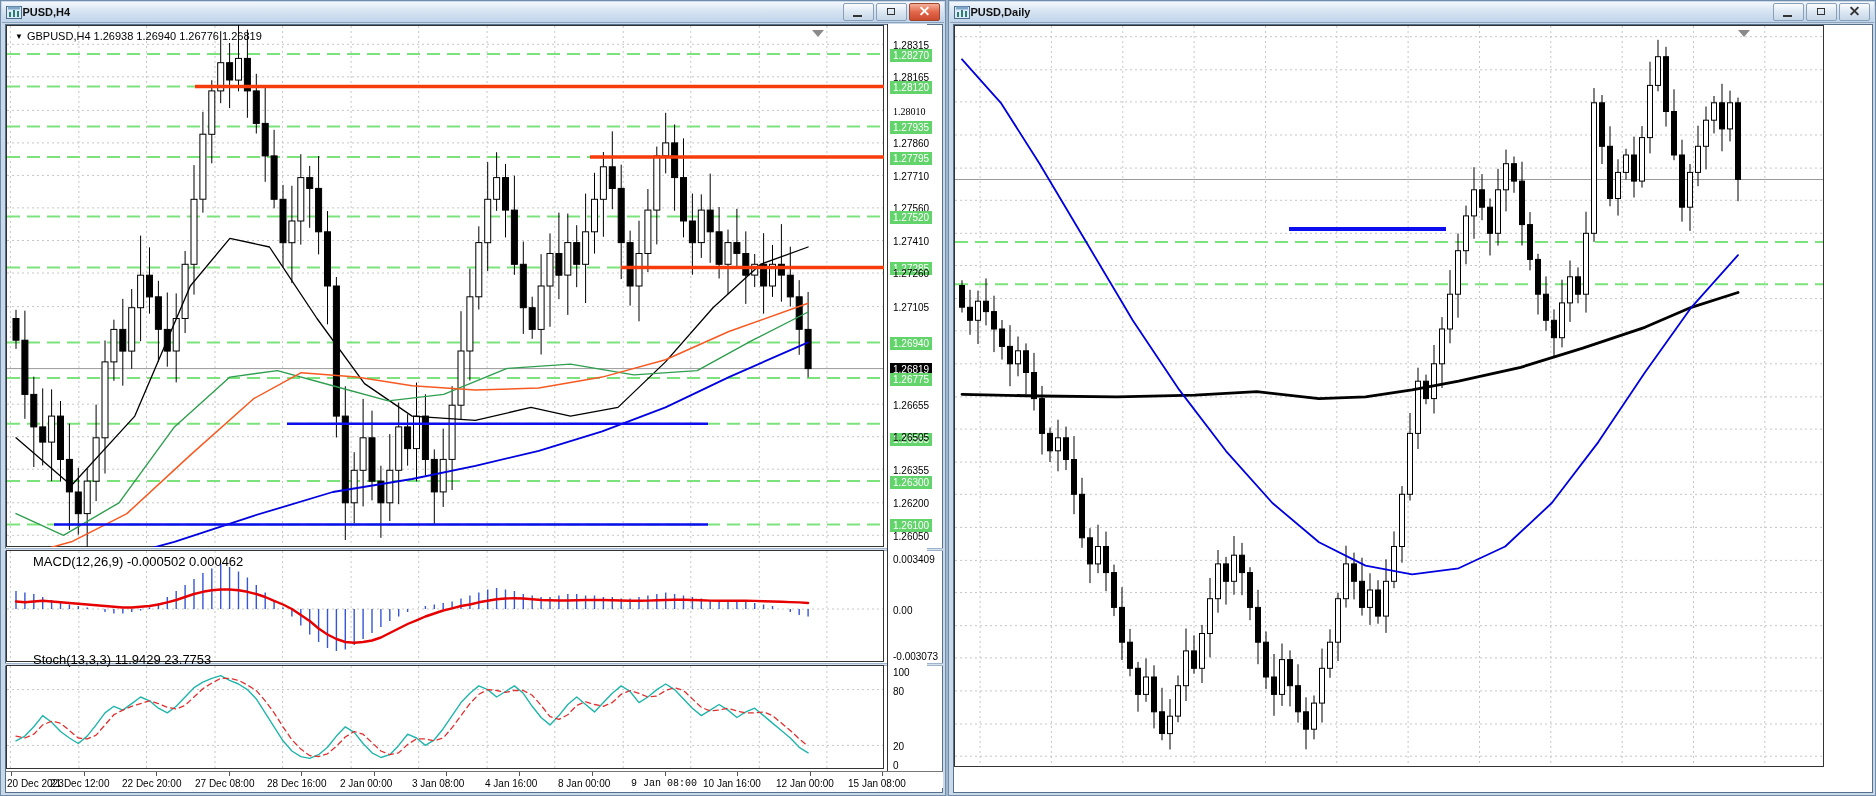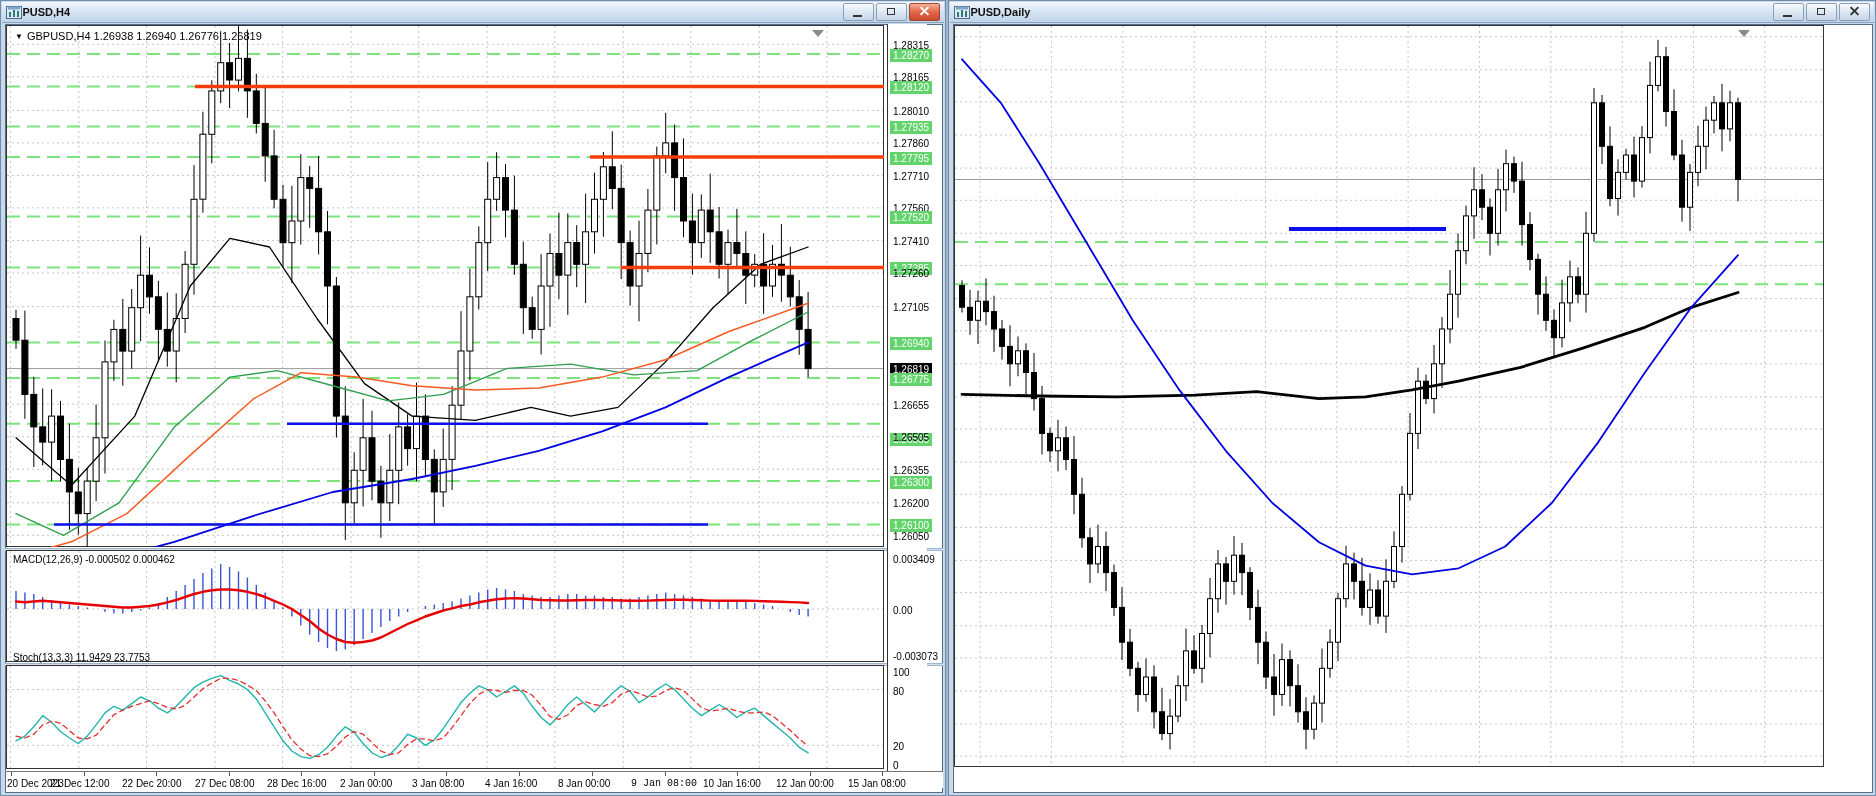--- a/index.html
+++ b/index.html
@@ -16,21 +16,21 @@
     background:linear-gradient(#fbfdfe,#dce7f2 50%,#c6d7e8);position:relative;cursor:pointer;}
   .wbtn.close-red{background:linear-gradient(#f6b09a,#e2674a 50%,#cc4a2e);border-color:#9c4630;}
   .g-min{position:absolute;left:9px;bottom:3px;width:9px;height:2px;background:#333;}
   .g-max{position:absolute;left:10px;top:4px;width:8px;height:7px;border:1px solid #333;box-sizing:border-box;}
   .g-x1,.g-x2{position:absolute;left:9px;top:6px;width:11px;height:2px;background:#5a1808;}
   .g-x1{transform:rotate(45deg);} .g-x2{transform:rotate(-45deg);}
   .close-red .g-x1,.close-red .g-x2{background:#fff;}
   .client{position:absolute;background:#fff;border:1px solid #56708c;box-sizing:border-box;}
   .infoline{position:absolute;font-size:11px;color:#000;white-space:nowrap;z-index:5;}
   .infoline .tri{font-size:8px;vertical-align:1px;margin-right:4px;}
-  .panetitle{position:absolute;font-size:10px;color:#000;white-space:nowrap;z-index:5;}
+  .panetitle{position:absolute;font-size:13px;color:#000;white-space:nowrap;z-index:5;margin-left:20px;}
   .splitter{position:absolute;background:#d4e0ee;border-top:1px solid #9db4cc;border-bottom:1px solid #9db4cc;box-sizing:border-box;}
   .axis-col{position:absolute;background:#fff;border-left:1px solid #333;box-sizing:border-box;}
   .axlbl{position:absolute;font-size:10px;color:#000;line-height:13px;left:5px;white-space:nowrap;}
   .axlbl.green{background:#63d46c;color:#fff;padding:0 3px;left:2px;}
   .axlbl.black{background:#000;color:#fff;padding:0 3px;left:2px;}
   .timestrip{position:absolute;background:#fff;border-top:1px solid #777;box-sizing:border-box;overflow:hidden;}
   .tlabel{position:absolute;top:6px;font-size:10px;color:#000;white-space:nowrap;}
   .tick{position:absolute;top:0;width:1px;height:4px;background:#555;}
   svg{position:absolute;}
 </style>
@@ -70,21 +70,21 @@
   <div class="panetitle" style="left:12px;top:651px;">
     <span>Stoch(13,3,3)</span>&nbsp;<span>11.9429 23.7753</span>
   </div>
   <div class="splitter" style="left:4px;top:547px;width:938px;height:3px;"></div>
   <div class="splitter" style="left:4px;top:662px;width:938px;height:3px;"></div>
   <div class="axis-col" id="L-axis" style="left:886px;top:23px;width:40px;height:747px;">
       <span class="axlbl plain" style="top: 15px;">1.28315</span>
       <span class="axlbl green" style="top: 25px;">1.28270</span>
       <span class="axlbl plain" style="top: 47px;">1.28165</span>
       <span class="axlbl green" style="top: 57px;">1.28120</span>
-      <span class="axlbl plain" style="top: 81px;">1.28010</span>
+      <span class="axlbl plain" style="top: 81px; font-family: Liberation Serif, serif;">1.28010</span>
       <span class="axlbl green" style="top: 97px;">1.27935</span>
       <span class="axlbl plain" style="top: 113px;">1.27860</span>
       <span class="axlbl green" style="top: 128px;">1.27795</span>
       <span class="axlbl plain" style="top: 146px;">1.27710</span>
       <span class="axlbl plain" style="top: 178px;">1.27560</span>
       <span class="axlbl green" style="top: 187px;">1.27520</span>
       <span class="axlbl plain" style="top: 211px;">1.27410</span>
       <span class="axlbl green" style="top: 238px;">1.27285</span>
       <span class="axlbl plain" style="top: 243px;">1.27260</span>
       <span class="axlbl plain" style="top: 277px;">1.27105</span>

